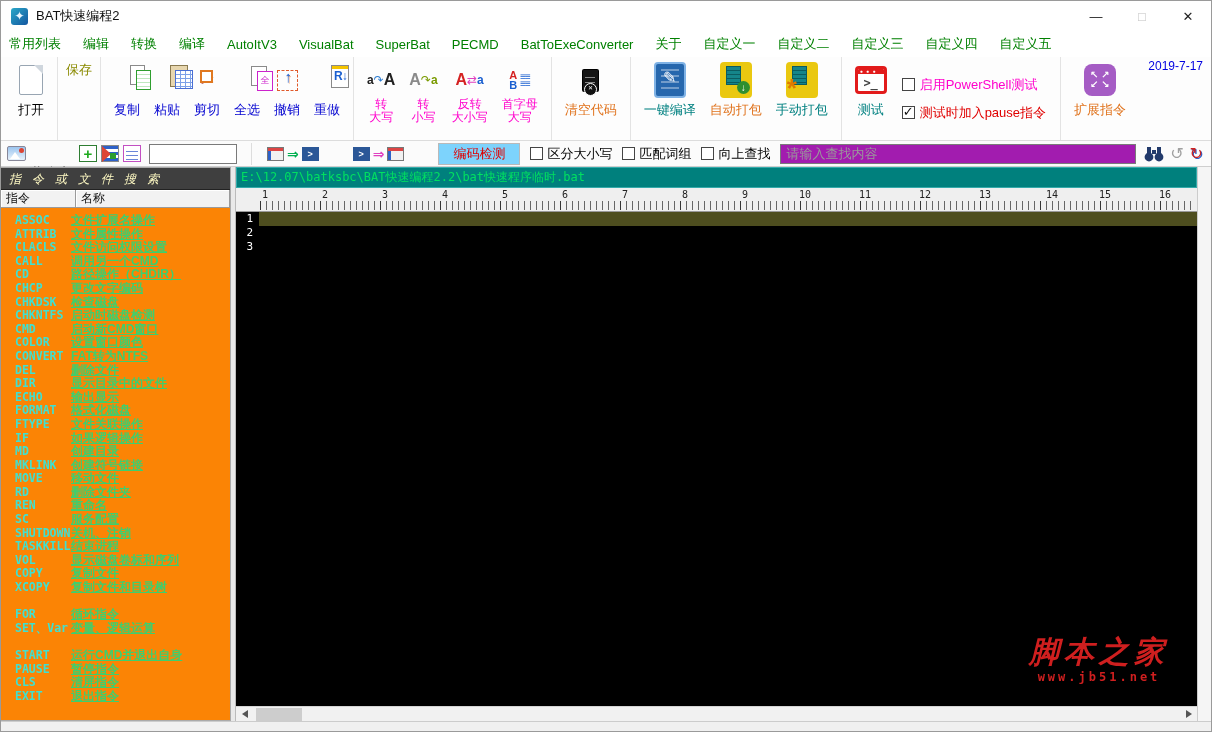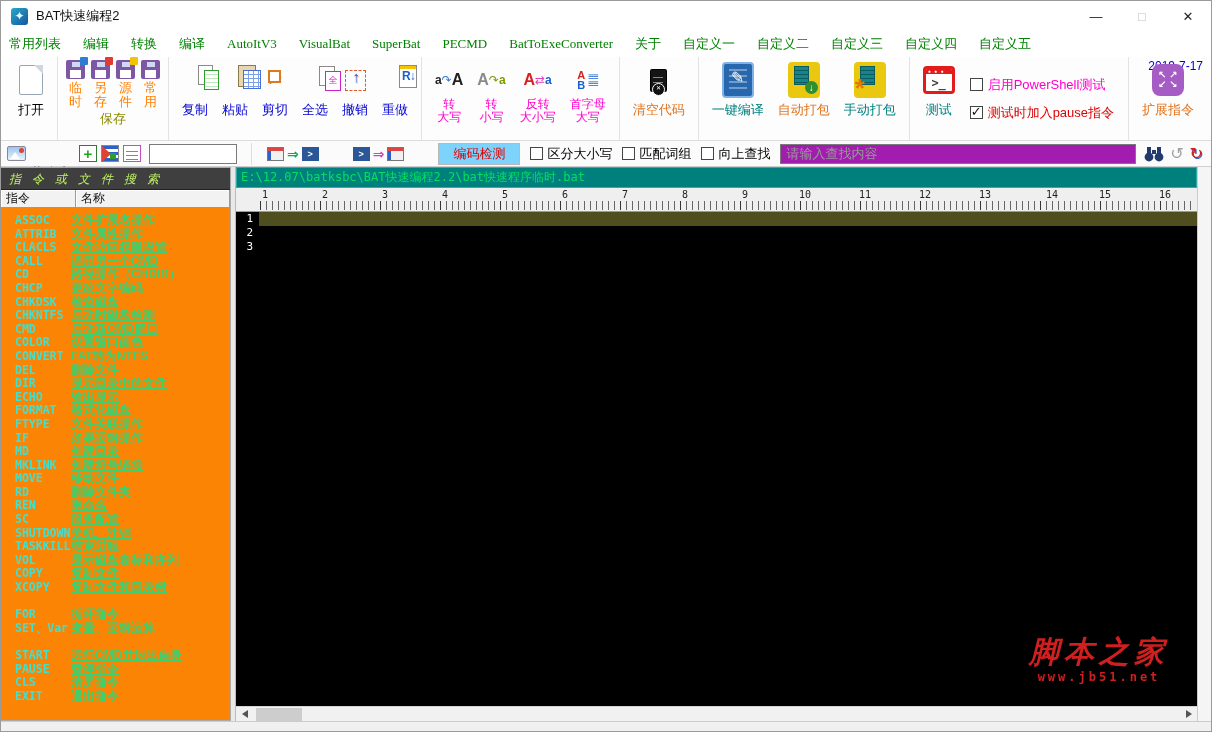--- a/index.html
+++ b/index.html
@@ -13,21 +13,21 @@
               background:linear-gradient(135deg,#2aa8c8,#1456a0); position:relative; margin-right:8px; }
   .app-icon::after { content:"✦"; position:absolute; left:0; right:0; top:0; bottom:0;
                      color:#eaf6ff; font-size:12px; line-height:17px; text-align:center; }
   .title-text { font-size:13px; color:#111; }
   .win-controls { margin-left:auto; display:flex; height:100%; }
   .wc { width:46px; display:flex; align-items:center; justify-content:center; font-size:13px; color:#222; }
   .wc.max { color:#c3c3c3; }
 
   
   .menubar { height:26px; display:flex; align-items:center; padding-left:8px; background:#fff; }
-  .menu-item { color:#008000; font-size:13px; margin-right:22px; white-space:nowrap; cursor:default;font-family:Liberation Serif, serif; }
+  .menu-item { color:#008000; font-size:13px; margin-right:22px; white-space:nowrap; cursor:default; }
 
   
   .toolbar { height:84px; display:flex; align-items:stretch; background:#fdfdfd;
              border-bottom:1px solid #dcdcdc; position:relative; padding-left:4px; }
   .tgroup { display:flex; align-items:stretch; padding:3px 6px; border-right:1px solid #e3e3e3; }
   .tbtn { display:flex; flex-direction:column; align-items:center; justify-content:flex-start;
           padding:2px 7px; cursor:default; }
   .tbtn .ticon { height:36px; display:flex; align-items:center; justify-content:center; position:relative; }
   .lbl { font-size:13px; margin-top:3px; white-space:nowrap; text-align:center; }
   .lbl.blue    { color:#0000d0; }
@@ -181,21 +181,21 @@
   .search-input::placeholder { color:#9a9a9a; }
   .t2-icons { display:flex; align-items:center; gap:6px; margin-right:8px; }
   .glyph-ic { font-size:16px; line-height:16px; cursor:default; }
   .undo-g { color:#a0a0a0; } .refresh-c { color:#cc2222; text-shadow:1px 1px 0 #2d61c8; }
 
   
   .main-row { display:flex; height:554px; background:#f0f0f0; }
 
   
   .sidebar { width:230px; display:flex; flex-direction:column; border:1px solid #aaa; border-left:none; }
-  .sb-search { height:22px; background:#3f3f3f; color:#bef264; font-style:italic; font-size:12px;
+  .sb-search { height:22px; background:#3f3f3f; color:#fef9c3; font-style:italic; font-size:12px;
                letter-spacing:4px; line-height:22px; padding-left:8px; border-bottom:1px solid #222;
                font-family:"Liberation Serif","DejaVu Serif",serif; white-space:nowrap; overflow:hidden; }
   .sb-headers { height:18px; display:flex; background:#f2f2f2; border-bottom:1px solid #9a9a9a; }
   .sb-h { font-size:12px; color:#111; line-height:17px; padding-left:5px; border-right:1px solid #9a9a9a;
           box-shadow:inset 1px 1px 0 #fff; }
   .sb-h.c1 { width:75px; } .sb-h.c2 { flex:1; }
   .command-list { flex:1; background:#fb8405; overflow:hidden; padding-top:6px; }
   .cmd-row { display:flex; height:13.6px; font-size:12px; font-weight:bold; line-height:13.6px;
              white-space:nowrap; cursor:default; }
   .c-cmd { width:70px; padding-left:14px; color:#40e0d0; font-family:"DejaVu Sans Mono",monospace;
@@ -274,44 +274,20 @@
     <div class="tgroup">
       <div class="tbtn">
         <span class="ticon">
             <span class="i-open"></span>
           </span>
         <div class="lbl">打开</div>
       </div>
     </div>
 
     <div class="tgroup save-group">
-      <div class="save-cols">
-          <div class="save-col">
-            <span class="floppy">
-              <span class="badge b0"></span>
-            </span>
-            <div class="vlbl">临时</div>
-          </div>
-          <div class="save-col">
-            <span class="floppy">
-              <span class="badge b1"></span>
-            </span>
-            <div class="vlbl">另存</div>
-          </div>
-          <div class="save-col">
-            <span class="floppy">
-              <span class="badge b2"></span>
-            </span>
-            <div class="vlbl">源件</div>
-          </div>
-          <div class="save-col">
-            <span class="floppy"></span>
-            <div class="vlbl">常用</div>
-          </div>
-        </div>
       <div class="save-caption">保存</div>
     </div>
 
     <div class="tgroup">
         <div class="tbtn">
           <span class="ticon i-copy"></span>
           <div class="lbl blue">复制</div>
         </div>
         <div class="tbtn">
           <span class="ticon i-paste"></span>

